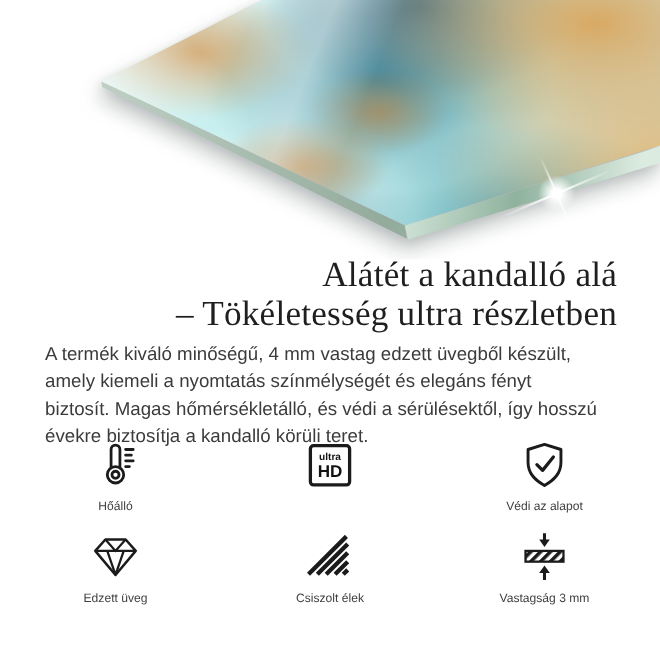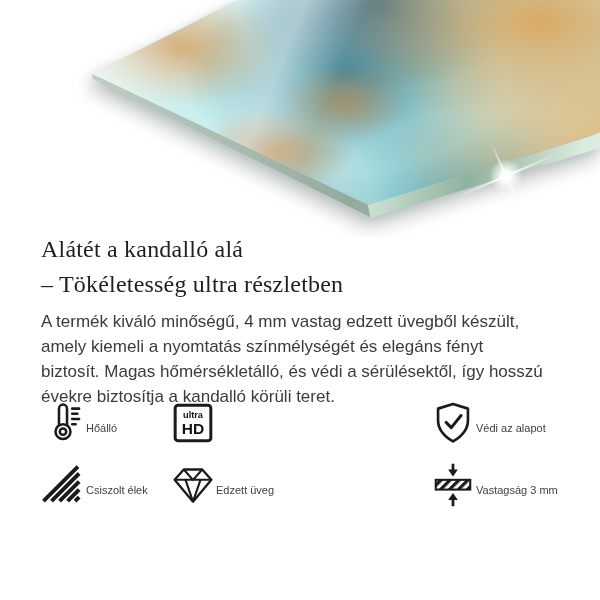--- a/index.html
+++ b/index.html
@@ -38,28 +38,28 @@
   .sparkle .glow{position:absolute;left:-17px;top:-17px;width:34px;height:34px;border-radius:50%;
     background:radial-gradient(circle, #fff 0 18%, rgba(255,255,255,.55) 42%, rgba(255,255,255,0) 70%);}
   .sparkle .ray-h{position:absolute;left:-55px;top:-1.2px;width:110px;height:2.4px;transform:rotate(-23deg);
     background:linear-gradient(90deg, rgba(255,255,255,0), rgba(255,255,255,.95) 45%, #fff 50%, rgba(255,255,255,.95) 55%, rgba(255,255,255,0));}
   .sparkle .ray-v{position:absolute;left:-37px;top:-1px;width:74px;height:2px;transform:rotate(66deg);
     background:linear-gradient(90deg, rgba(255,255,255,0), #fff 50%, rgba(255,255,255,0));}
 
   
   .title{position:absolute;left:41px;top:232px;width:520px;
     font-family:"Liberation Serif",serif;font-weight:400;color:#1f1f1f;
-    font-size:24px;line-height:35px;letter-spacing:.2px;}
+    font-size:32px;line-height:35px;letter-spacing:.2px;text-align:right;}
   .desc{position:absolute;left:41px;top:309px;width:505px;
     font-size:17px;line-height:25px;color:#3b3b3b;}
 
   
   .features{position:absolute;left:40px;top:400px;width:520px;display:grid;
     grid-template-columns:130px 260px 130px;row-gap:16px;}
-  .feature{display:flex;flex-direction:row;align-items:center;text-align:right;}
+  .feature{display:flex;flex-direction:column;align-items:center;text-align:right;}
   .feature svg{width:46px;height:46px;display:block;}
   .feature-label{margin-top:9px;font-size:11px;color:#414141;white-space:nowrap;}
   .ic{stroke:#1b1b1b;fill:none;stroke-width:2.2;}
   svg text{font-family:"Liberation Sans",sans-serif;fill:#121212;}
 </style>
 </head>
 <body>
 
 <div class="stage">
 
@@ -109,37 +109,37 @@
     <div class="feature">
       <svg viewBox="0 0 40 40">
         <path class="ic" d="M20 3.5 L33 7.5 V17.5 C33 26.5 27.5 31.6 20 36 C12.5 31.6 7 26.5 7 17.5 V7.5 Z" stroke-linejoin="round" style="stroke-width:2.3"></path>
         <polyline class="ic" points="14,19.5 18.5,24 27,13.5" stroke-linecap="round" stroke-linejoin="round" style="stroke-width:2.6"></polyline>
       </svg>
       <div class="feature-label">Védi az alapot</div>
     </div>
 
     <div class="feature">
       <svg viewBox="0 0 40 40">
+        <polygon class="ic" points="4,15.5 12,6.5 28,6.5 36,15.5 20,34.5" stroke-linejoin="round" style="stroke-width:2"></polygon>
+        <path class="ic" d="M4 15.5 H36 M12 6.5 L20 15.5 L28 6.5 M13.5 15.5 L20 34.5 M26.5 15.5 L20 34.5" style="stroke-width:1.8"></path>
+      </svg>
+      <div class="feature-label">Edzett üveg</div>
+    </div>
+
+    <div class="feature">
+      <svg viewBox="0 0 40 40">
         <g stroke="#1b1b1b" stroke-width="3.4">
           <line x1="3" y1="34" x2="33" y2="4"></line>
           <line x1="10" y1="34" x2="34" y2="10"></line>
           <line x1="17" y1="34" x2="34" y2="17"></line>
           <line x1="24" y1="34" x2="34" y2="24"></line>
           <line x1="30.5" y1="34" x2="34" y2="30.5"></line>
         </g>
       </svg>
       <div class="feature-label">Csiszolt élek</div>
-    </div>
-
-    <div class="feature">
-      <svg viewBox="0 0 40 40">
-        <polygon class="ic" points="4,15.5 12,6.5 28,6.5 36,15.5 20,34.5" stroke-linejoin="round" style="stroke-width:2"></polygon>
-        <path class="ic" d="M4 15.5 H36 M12 6.5 L20 15.5 L28 6.5 M13.5 15.5 L20 34.5 M26.5 15.5 L20 34.5" style="stroke-width:1.8"></path>
-      </svg>
-      <div class="feature-label">Edzett üveg</div>
     </div>
 
     <div class="feature">
       <svg viewBox="0 0 40 40">
         <defs>
           <pattern id="hatchP" width="5.5" height="5.5" patternUnits="userSpaceOnUse" patternTransform="rotate(45)">
             <rect width="2.8" height="5.5" fill="#1b1b1b"></rect>
           </pattern>
         </defs>
         <rect x="5" y="15.5" width="30" height="8.5" fill="url(#hatchP)" stroke="#1b1b1b" stroke-width="1.8"></rect>

